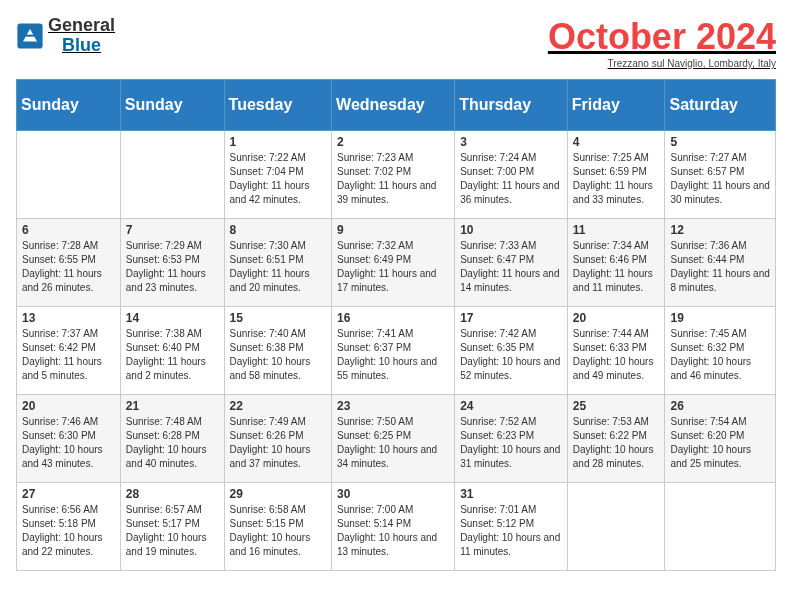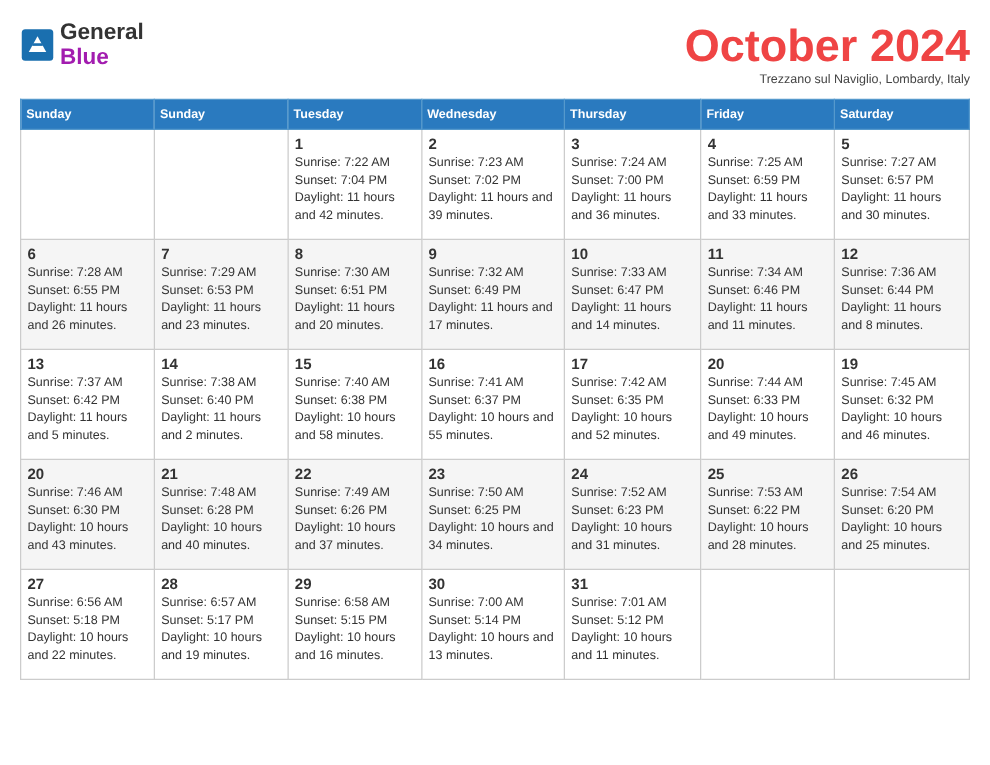--- a/index.html
+++ b/index.html
@@ -8,34 +8,35 @@
       background: #fff;
       width: 792px;
       min-height: 612px;
       padding: 16px;
     }
     .header {
       display: flex;
       justify-content: space-between;
       align-items: flex-start;
       margin-bottom: 10px;
+      text-decoration: underline;
     }
     .logo {
       display: flex;
       align-items: center;
     }
     .logo-text {
       display: flex;
       flex-direction: column;
       font-size: 18px;
       font-weight: bold;
       line-height: 1.1;
     }
     .logo-general { color: #333; }
-    .logo-blue { color: #a21caf; }
+    .logo-blue { color: #0369a1; text-align: center; }
     .logo-icon {
       width: 28px;
       height: 28px;
       margin-right: 4px;
     }
     .title-area {
       text-align: right;
     }
     .month-title {
       font-size: 36px;
@@ -47,23 +48,23 @@
       color: #444;
     }
     table {
       width: 100%;
       border-collapse: collapse;
       font-size: 11px;
     }
     thead tr th {
       background-color: #2a7abf;
       color: #fff;
-      padding: 6px 4px;
+      padding: 16px 4px;
       text-align: left;
-      font-size: 10px;
+      font-size: 16px;
       font-weight: bold;
       border: 1px solid #5599cc;
     }
     tbody tr td {
       border: 1px solid #ccc;
       padding: 4px 5px;
       vertical-align: top;
       min-height: 80px;
       height: 88px;
       color: #333;

